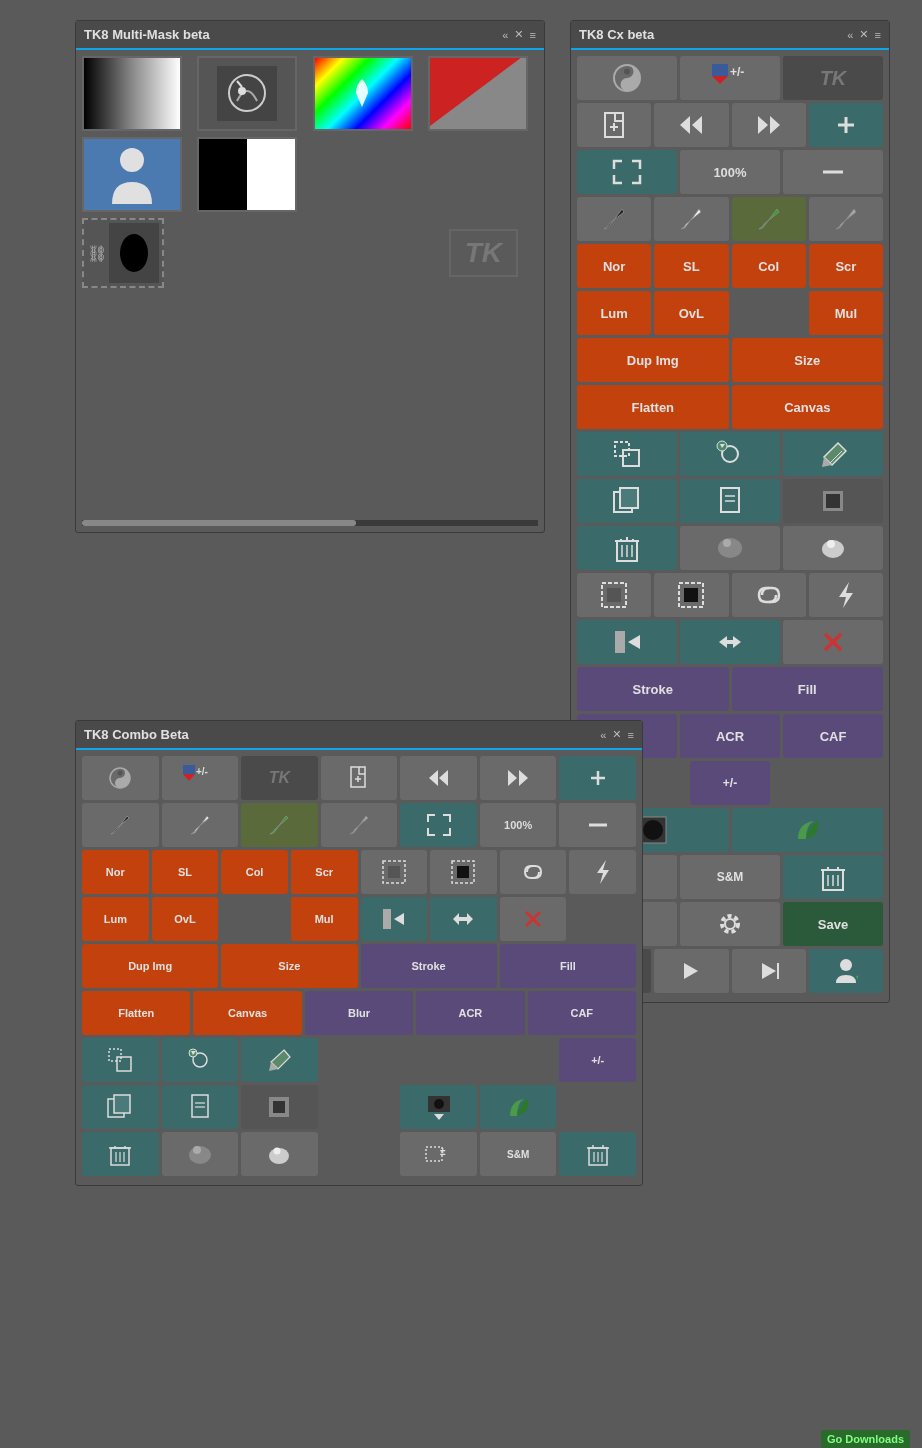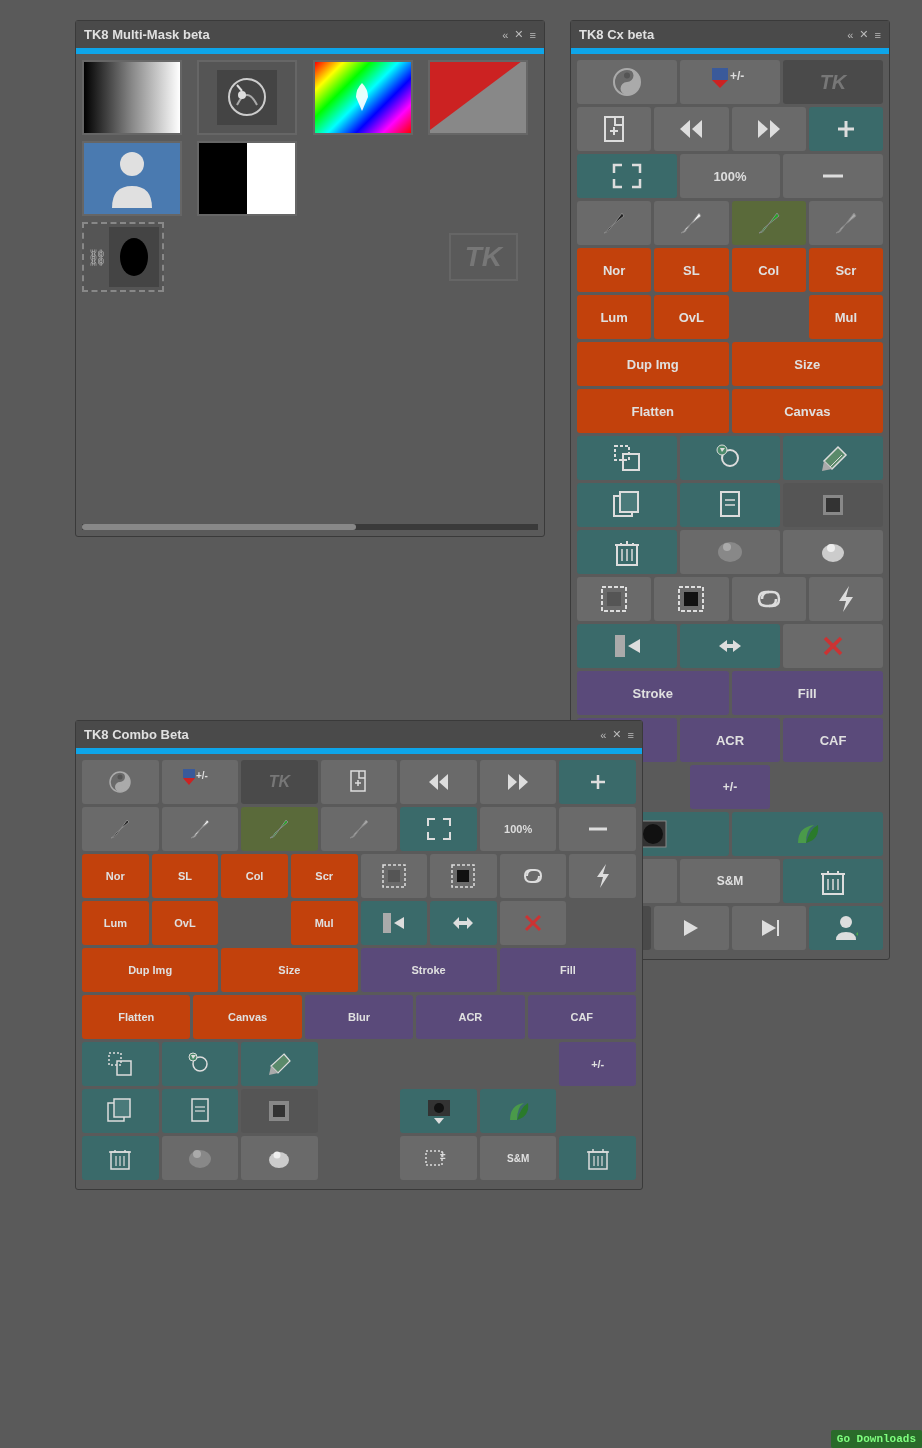--- a/index.html
+++ b/index.html
@@ -17,21 +17,21 @@
       border-radius: 3px;
       position: absolute;
     }
 
     .panel-header {
       background: #4a4a4a;
       padding: 6px 8px;
       display: flex;
       align-items: center;
       justify-content: space-between;
-      border-bottom: 6px solid #0ea5e9;
+      border-bottom: 2px solid #0ea5e9;
     }
 
     .panel-title {
       color: #e0e0e0;
       font-size: 13px;
       font-weight: bold;
     }
 
     .header-controls {
       display: flex;
@@ -74,28 +74,27 @@
     #panel-combo {
       top: 720px;
       left: 75px;
       width: 568px;
     }
 
     
     .watermark {
       position: absolute;
       bottom: 0;
-      right: 0;
+      right: 12px;
       background: #2a6a2a;
       color: #7fff7f;
       font-size: 11px;
       font-weight: bold;
       padding: 3px 6px;
       border-radius: 2px;
-      font-family: Liberation Mono, monospace;
     }
 
     
     .panel-scroll-indicator {
       height: 6px;
       background: #3a3a3a;
       margin-top: 4px;
     }
 
     .scroll-thumb {
@@ -615,20 +614,36 @@
           <line x1="2" y1="8" x2="26" y2="8" stroke="#ddd" stroke-width="2"></line>
           <line x1="9" y1="5" x2="9" y2="8" stroke="#ddd" stroke-width="2"></line>
           <line x1="19" y1="5" x2="19" y2="8" stroke="#ddd" stroke-width="2"></line>
           <line x1="9" y1="13" x2="9" y2="24" stroke="#ddd" stroke-width="1.5"></line>
           <line x1="14" y1="13" x2="14" y2="24" stroke="#ddd" stroke-width="1.5"></line>
           <line x1="19" y1="13" x2="19" y2="24" stroke="#ddd" stroke-width="1.5"></line>
         </svg>
       </button>
     </div>
 
+    <div class="cx-3col">
+      <button class="cx-btn c-gray">
+        <svg width="26" height="26">
+          <polygon points="13,3 24,23 2,23" fill="#ddd"></polygon>
+        </svg>
+      </button>
+      <button class="cx-btn c-gray">
+        <svg width="28" height="28">
+          <circle cx="14" cy="14" r="5" fill="none" stroke="#ddd" stroke-width="2"></circle>
+          <circle cx="14" cy="14" r="8" fill="none" stroke="#ddd" stroke-width="4" stroke-dasharray="4,3"></circle>
+        </svg>
+      </button>
+      <button class="cx-btn c-green-dark">
+        <span style="font-size:13px;">Save</span>
+      </button>
+    </div>
 
     <div class="cx-grid">
       <button class="cx-btn c-dark">
         <span style="font-size:14px;font-weight:bold;color:#aaa;">TK</span>
       </button>
       <button class="cx-btn c-gray">
         <svg width="22" height="22">
           <polygon points="4,3 18,11 4,19" fill="#ddd"></polygon>
         </svg>
       </button>

